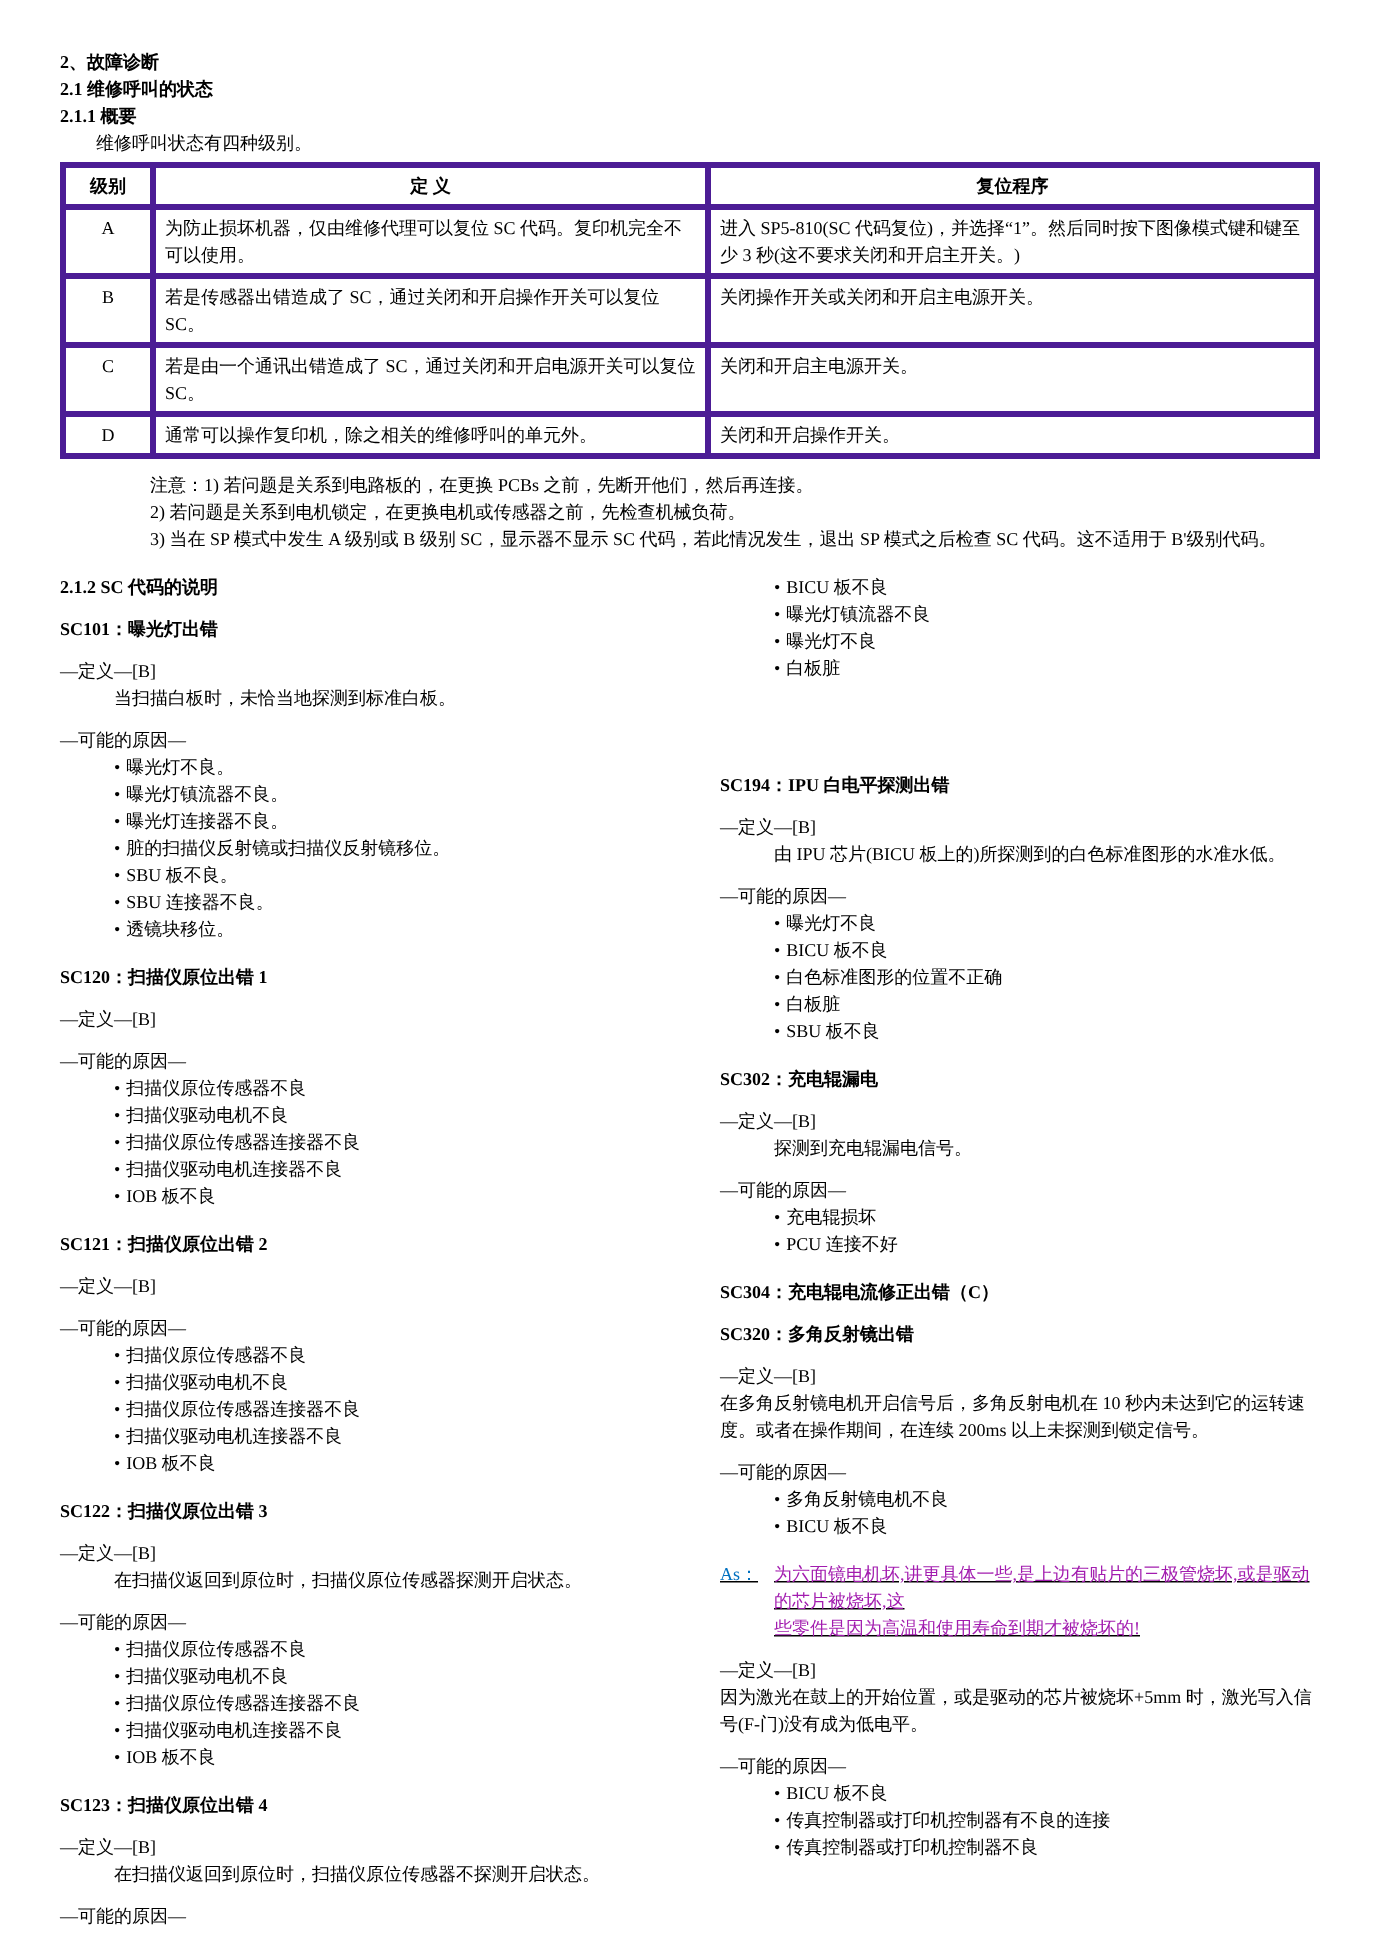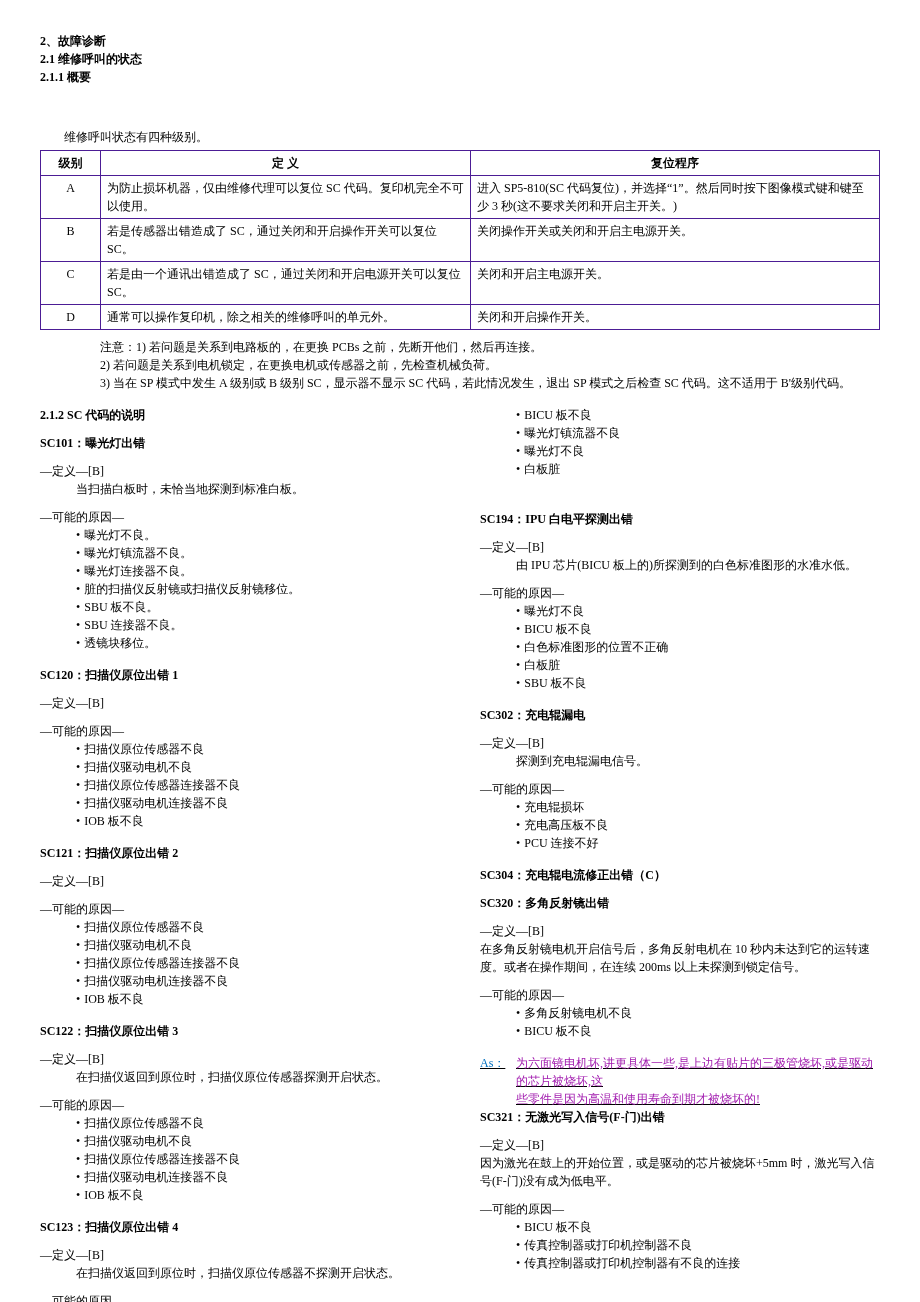--- a/index.html
+++ b/index.html
@@ -6,24 +6,24 @@
   body {
     font-family: "SimSun", "宋体", serif;
     font-size: 12px;
     line-height: 1.5;
     color: #000;
     background: #fff;
     width: 920px;
     padding: 32px 40px;
   }
   .bold { font-weight: bold; }
-  .indent { padding-left: 24px; margin-top: 42px; }
+  .indent { padding-left: 24px; }
   .mt { margin-top: 10px; }
   table { border-collapse: collapse; width: 100%; margin-top: 4px; }
-  th, td { border: 1px solid #4c1d95; padding: 3px 6px; vertical-align: top; font-size: 12px; }
+  th, td { border: 4px solid #4c1d95; padding: 3px 6px; vertical-align: top; font-size: 12px; }
   th { text-align: center; }
   td.center { text-align: center; }
   .notes { margin-top: 8px; padding-left: 60px; text-indent: -36px; }
   .notes div { padding-left: 36px; text-indent: -36px; font-family: Liberation Serif, serif; }
   .columns { column-count: 2; column-gap: 40px; margin-top: 14px; }
   .block { break-inside: avoid; margin-bottom: 14px; }
   ul { list-style: none; padding-left: 36px; }
   ul li::before { content: "•"; margin-right: 4px; }
   .def-indent { padding-left: 36px; }
   .as-row { display: flex; text-decoration: underline; }
@@ -148,42 +148,41 @@
 
   <div class="block">
     <ul>
       <li>BICU 板不良</li>
       <li>曝光灯镇流器不良</li>
       <li>曝光灯不良</li>
       <li>白板脏</li>
     </ul>
   </div>
 
-  <div class="block" style="margin-top:32px">
+  <div class="block" style="margin-top:60px">
     <div class="bold">SC194：IPU 白电平探测出错</div>
     <div class="mt">—定义—[B]</div>
     <div class="def-indent">由 IPU 芯片(BICU 板上的)所探测到的白色标准图形的水准水低。</div>
     <div class="mt">—可能的原因—</div>
     <ul>
       <li>曝光灯不良</li>
       <li>BICU 板不良</li>
       <li>白色标准图形的位置不正确</li>
       <li>白板脏</li>
       <li>SBU 板不良</li>
     </ul>
   </div>
 
   <div class="block">
     <div class="bold">SC302：充电辊漏电</div>
     <div class="mt">—定义—[B]</div>
     <div class="def-indent">探测到充电辊漏电信号。</div>
     <div class="mt">—可能的原因—</div>
     <ul>
       <li>充电辊损坏</li>
-      <li>充电高压板不良</li>
       <li>PCU 连接不好</li>
     </ul>
   </div>
 
   <div class="block">
     <div class="bold">SC304：充电辊电流修正出错（C）</div>
     <div class="bold mt">SC320：多角反射镜出错</div>
     <div class="mt">—定义—[B]</div>
     <div style="padding-left:0">在多角反射镜电机开启信号后，多角反射电机在 10 秒内未达到它的运转速度。或者在操作期间，在连续 200ms 以上未探测到锁定信号。</div>
     <div class="mt">—可能的原因—</div>
@@ -194,24 +193,23 @@
   </div>
 
   <div class="block">
     <div class="as-row">
       <div class="as-label">As：</div>
       <div class="as-text">
         <span>为六面镜电机坏,讲更具体一些,是上边有贴片的三极管烧坏,或是驱动的芯片被烧坏,这</span><br>
         <span>些零件是因为高温和使用寿命到期才被烧坏的!</span>
       </div>
     </div>
-    <div class="bold">SC321：无激光写入信号(F-门)出错</div>
     <div class="mt">—定义—[B]</div>
     <div>因为激光在鼓上的开始位置，或是驱动的芯片被烧坏+5mm 时，激光写入信号(F-门)没有成为低电平。</div>
     <div class="mt">—可能的原因—</div>
     <ul>
       <li>BICU 板不良</li>
+      <li>传真控制器或打印机控制器有不良的连接</li>
       <li>传真控制器或打印机控制器不良</li>
-      <li>传真控制器或打印机控制器有不良的连接</li>
     </ul>
   </div>
 
 </div>
 
 </body></html>

